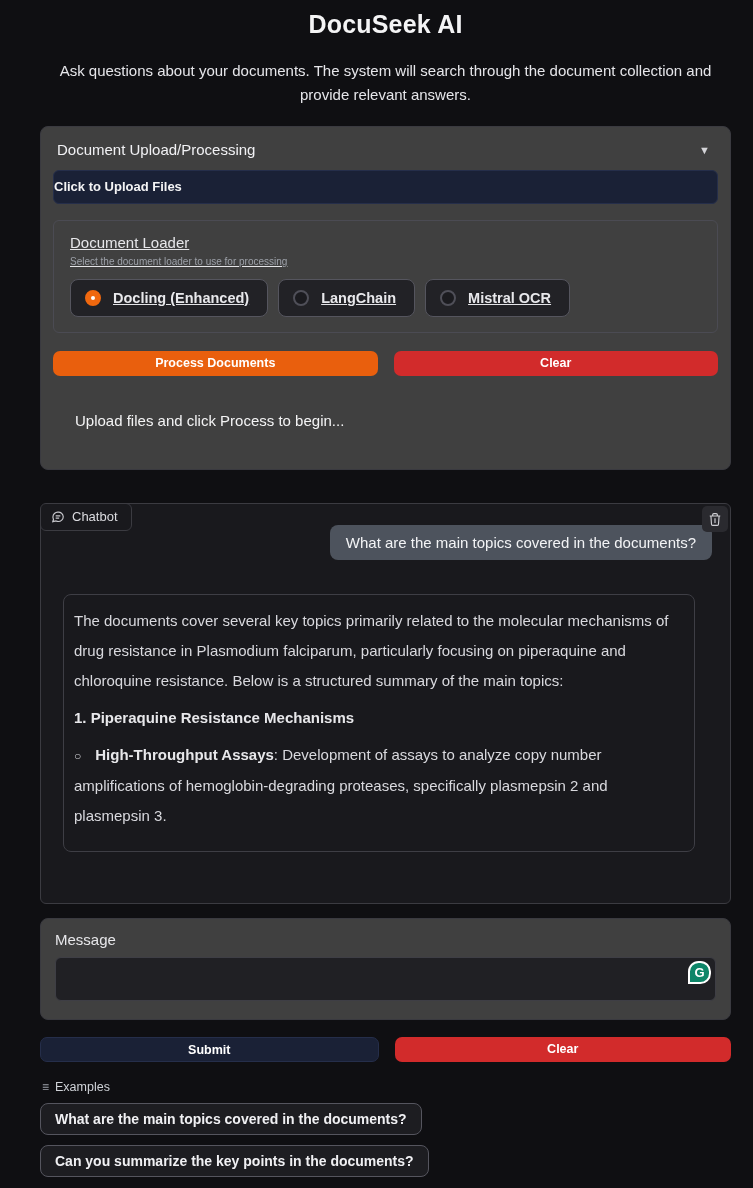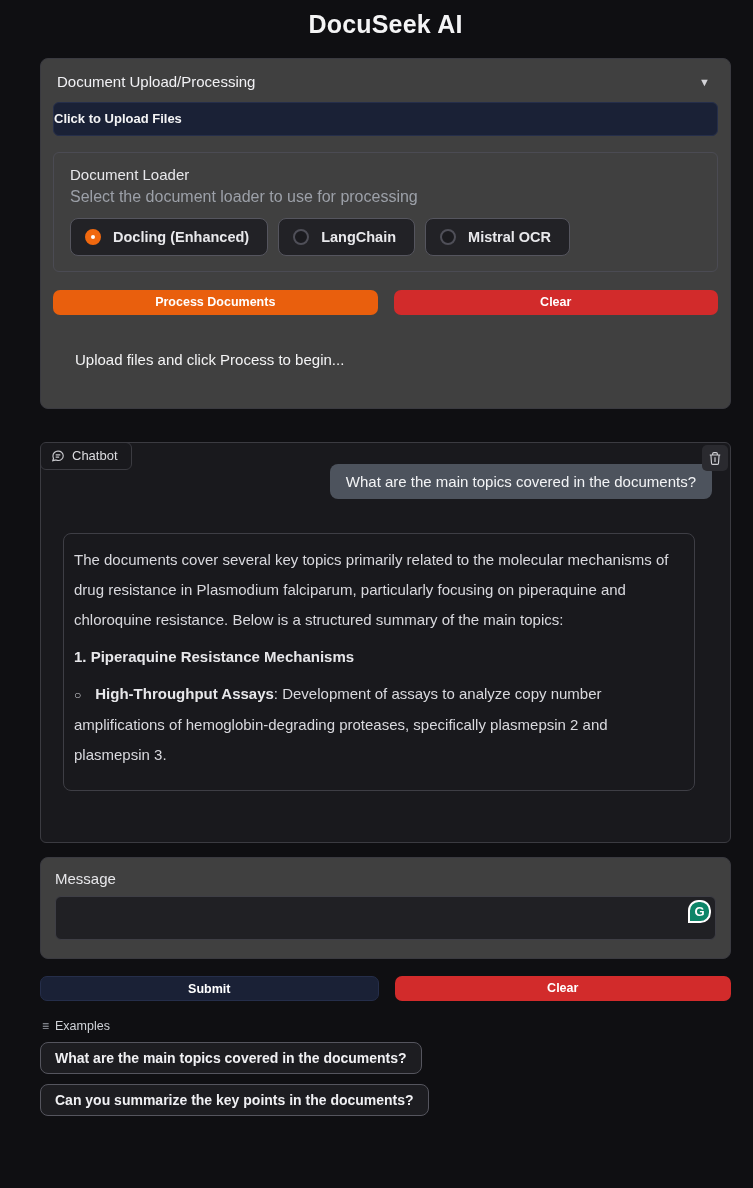--- a/index.html
+++ b/index.html
@@ -25,23 +25,23 @@
   .accordion-title { font-size: 15px; color: #f1f1f4; }
   .accordion-arrow { font-size: 11px; color: #d4d4d8; padding-right: 4px; }
 
   .upload-btn {
     display: block; width: 100%; margin-top: 12px; height: 34px;
     background: #1a2136; border: 1px solid #252e4a; border-radius: 6px;
     color: #f4f4f5; font-size: 13px; font-weight: 600; text-align: left; line-height: 32px; cursor: pointer;
     font-family: "Liberation Sans", sans-serif;
   }
 
-  .loader-box { margin-top: 16px; border: 1px solid #4b4b53; border-radius: 6px; padding: 13px 16px 15px 16px; }
+  .loader-box { margin-top: 16px; border: 1px solid #4b4b53; border-radius: 6px; padding: 13px 16px 15px 16px; text-decoration: underline; }
   .loader-label { font-size: 15px; color: #e7e7ea; }
-  .loader-info  { font-size: 16px; color: #9ca0a8; margin-top: 5px; }
+  .loader-info  { font-size: 10px; color: #9ca0a8; margin-top: 5px; }
   .radio-row { display: flex; gap: 10px; margin-top: 12px; }
   .radio-chip {
     display: inline-flex; align-items: center; gap: 12px;
     border: 1px solid #55555e; border-radius: 8px; background: #222226;
     padding: 0 18px 0 14px; height: 38px; cursor: pointer;
     font-size: 14.5px; font-weight: 600; color: #e8e8eb;
   }
   .radio-dot { width: 16px; height: 16px; border-radius: 50%; border: 2px solid #4f4f58; background: #1b1b1f; position: relative; }
   .radio-chip.selected .radio-dot { background: #f0680f; border-color: #f0680f; }
   .radio-chip.selected .radio-dot::after {
@@ -120,20 +120,21 @@
     cursor: pointer; font-family: "Liberation Sans", sans-serif;
   }
 </style>
 </head>
 <body>
 
 <div class="page">
   <div class="inner">
 
     <h1 class="app-title">DocuSeek AI</h1>
+    <p class="app-desc">Ask questions about your documents. The system will search through the document collection and provide relevant answers.</p>
 
     <section class="panel upload-panel">
       <div class="accordion-head">
         <span class="accordion-title">Document Upload/Processing</span>
         <span class="accordion-arrow">▼</span>
       </div>
 
       <button class="upload-btn">Click to Upload Files</button>
 
       <div class="loader-box">

